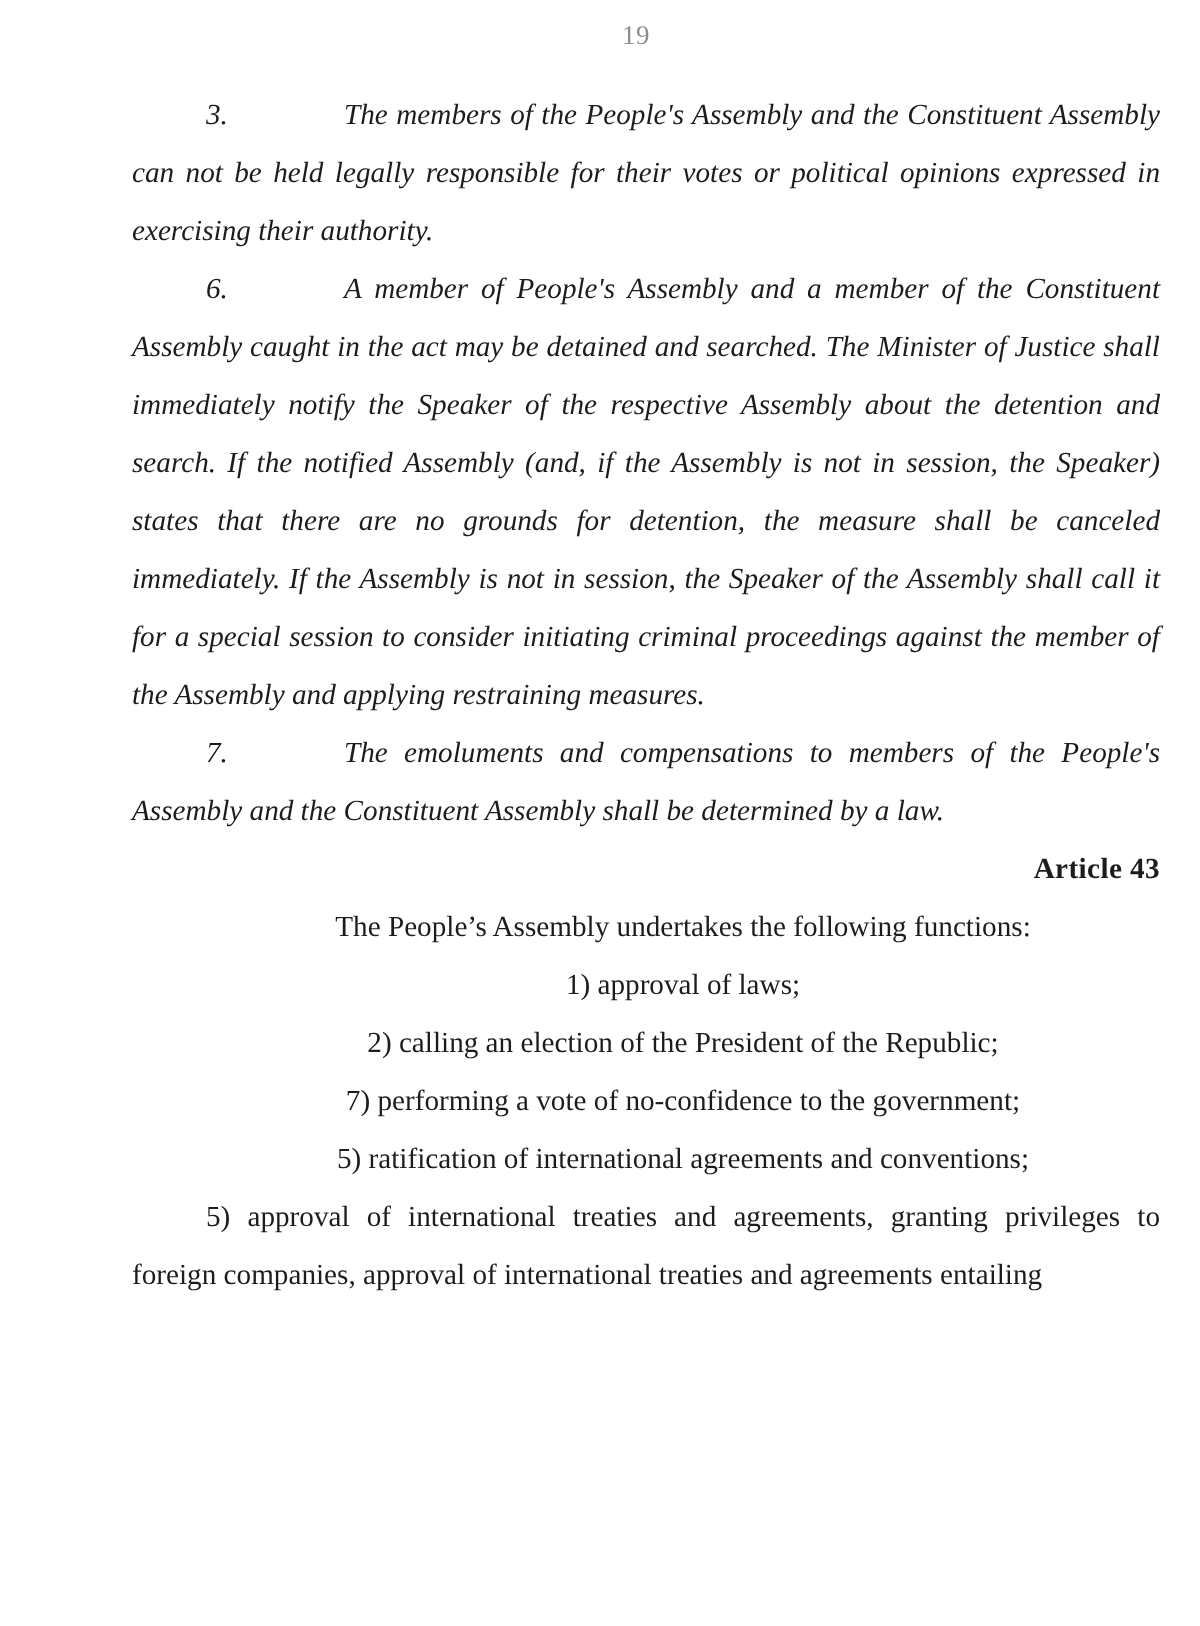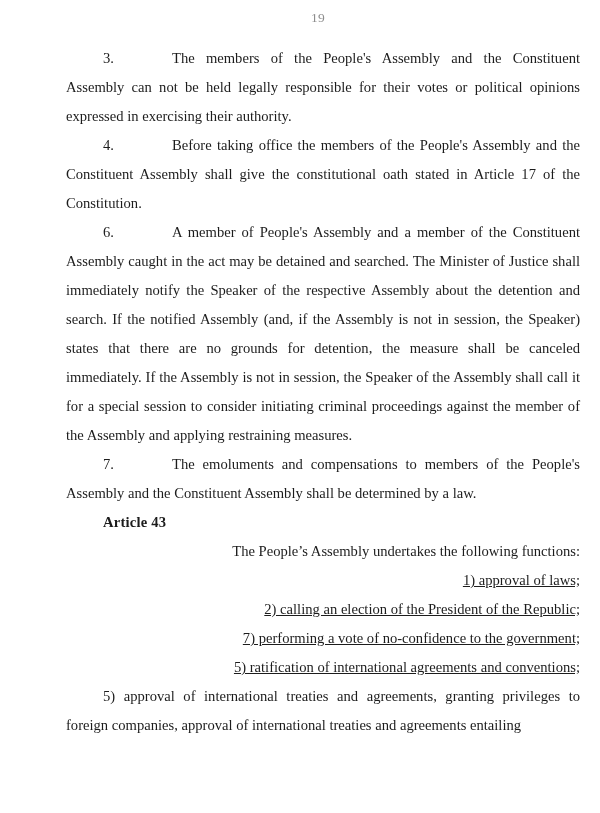--- a/index.html
+++ b/index.html
@@ -43,62 +43,61 @@
   p {
     margin: 0;
     font-size: 14.6px;
     line-height: 29px;
     text-align: justify;
     text-justify: inter-word;
     color: #1c1c1c;
   }
   p.numbered {
     text-indent: 0;
+    font-style: italic;
   }
   .num {
     display: inline-block;
     width: 37px;
     margin-left: 37px;
   }
   .tabgap {
     display: inline-block;
     width: 32px;
   }
   p.article-heading {
     font-weight: bold;
-    text-align: left;
+    text-align: right;
     text-indent: 37px;
     letter-spacing: 0.2px;
   }
   p.intro-line {
-    text-align: right;
+    text-align: center;
     text-indent: 37px;
   }
   p.list-item {
-    text-align: right;
+    text-align: center;
     text-indent: 37px;
-    text-decoration: underline;
   }
   p.list-item-wrap {
     text-align: justify;
     text-indent: 37px;
   }
 </style>
 </head>
 <body>
 
 <div class="page">
 
   <div class="page-number">19</div>
 
   <div class="body-content">
 
     <p class="numbered"><span class="num">3.</span><span class="tabgap"></span><span>The members of the People's Assembly and the Constituent Assembly can not be held legally responsible for their votes or political opinions expressed in exercising their authority.</span></p>
 
-    <p class="numbered"><span class="num">4.</span><span class="tabgap"></span><span>Before taking office the members of the People's Assembly and the Constituent Assembly shall give the constitutional oath stated in Article 17 of the Constitution.</span></p>
 
 
     <p class="numbered"><span class="num">6.</span><span class="tabgap"></span><span>A member of People's Assembly and a member of the Constituent Assembly caught in the act may be detained and searched. The Minister of Justice shall immediately notify the Speaker of the respective Assembly about the detention and search. If the notified Assembly (and, if the Assembly is not in session, the Speaker) states that there are no grounds for detention, the measure shall be canceled immediately. If the Assembly is not in session, the Speaker of the Assembly shall call it for a special session to consider initiating criminal proceedings against the member of the Assembly and applying restraining measures.</span></p>
 
     <p class="numbered"><span class="num">7.</span><span class="tabgap"></span><span>The emoluments and compensations to members of the People's Assembly and the Constituent Assembly shall be determined by a law.</span></p>
 
     <p class="article-heading">Article 43</p>
 
     <p class="intro-line">The People’s Assembly undertakes the following functions:</p>
 

